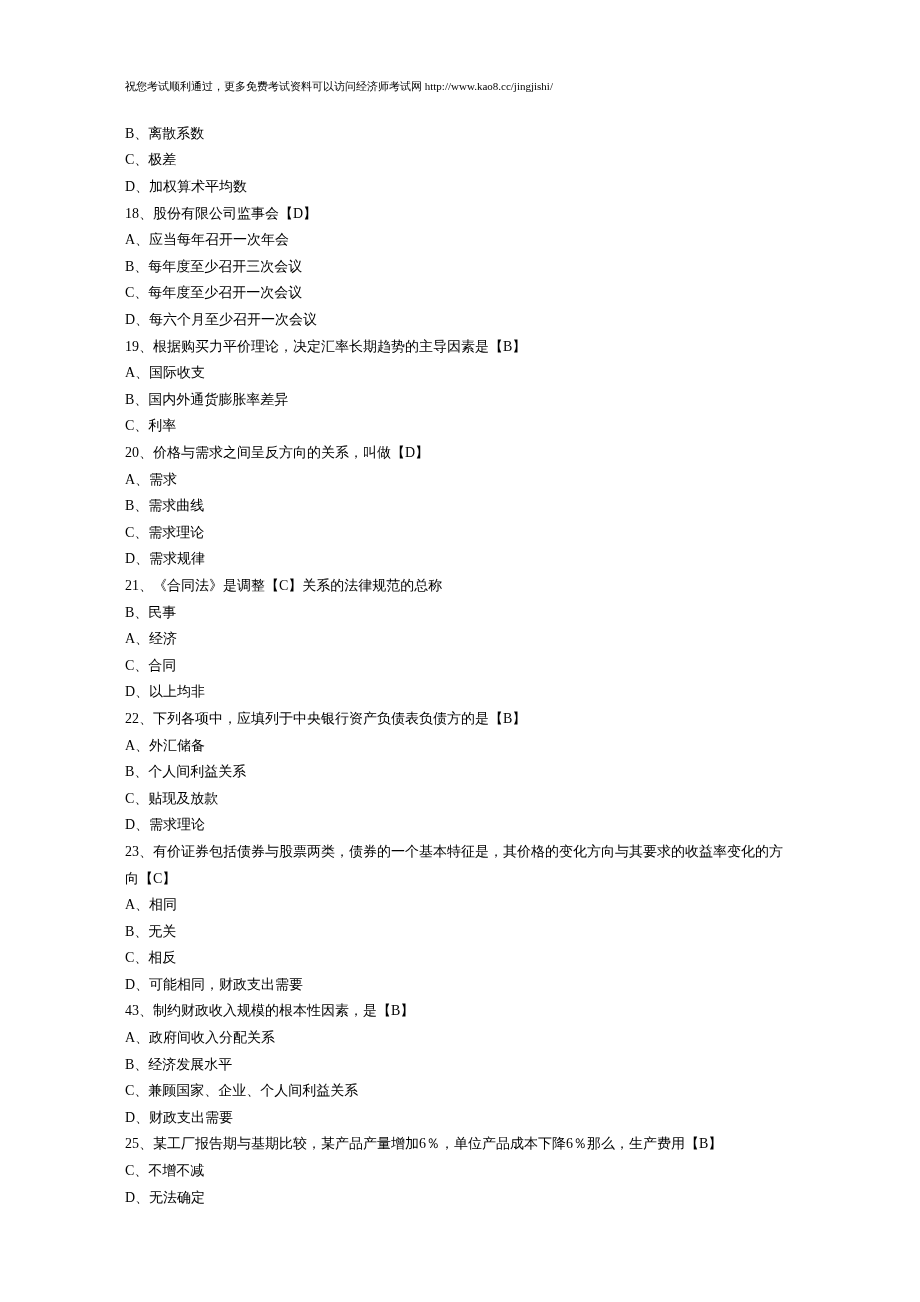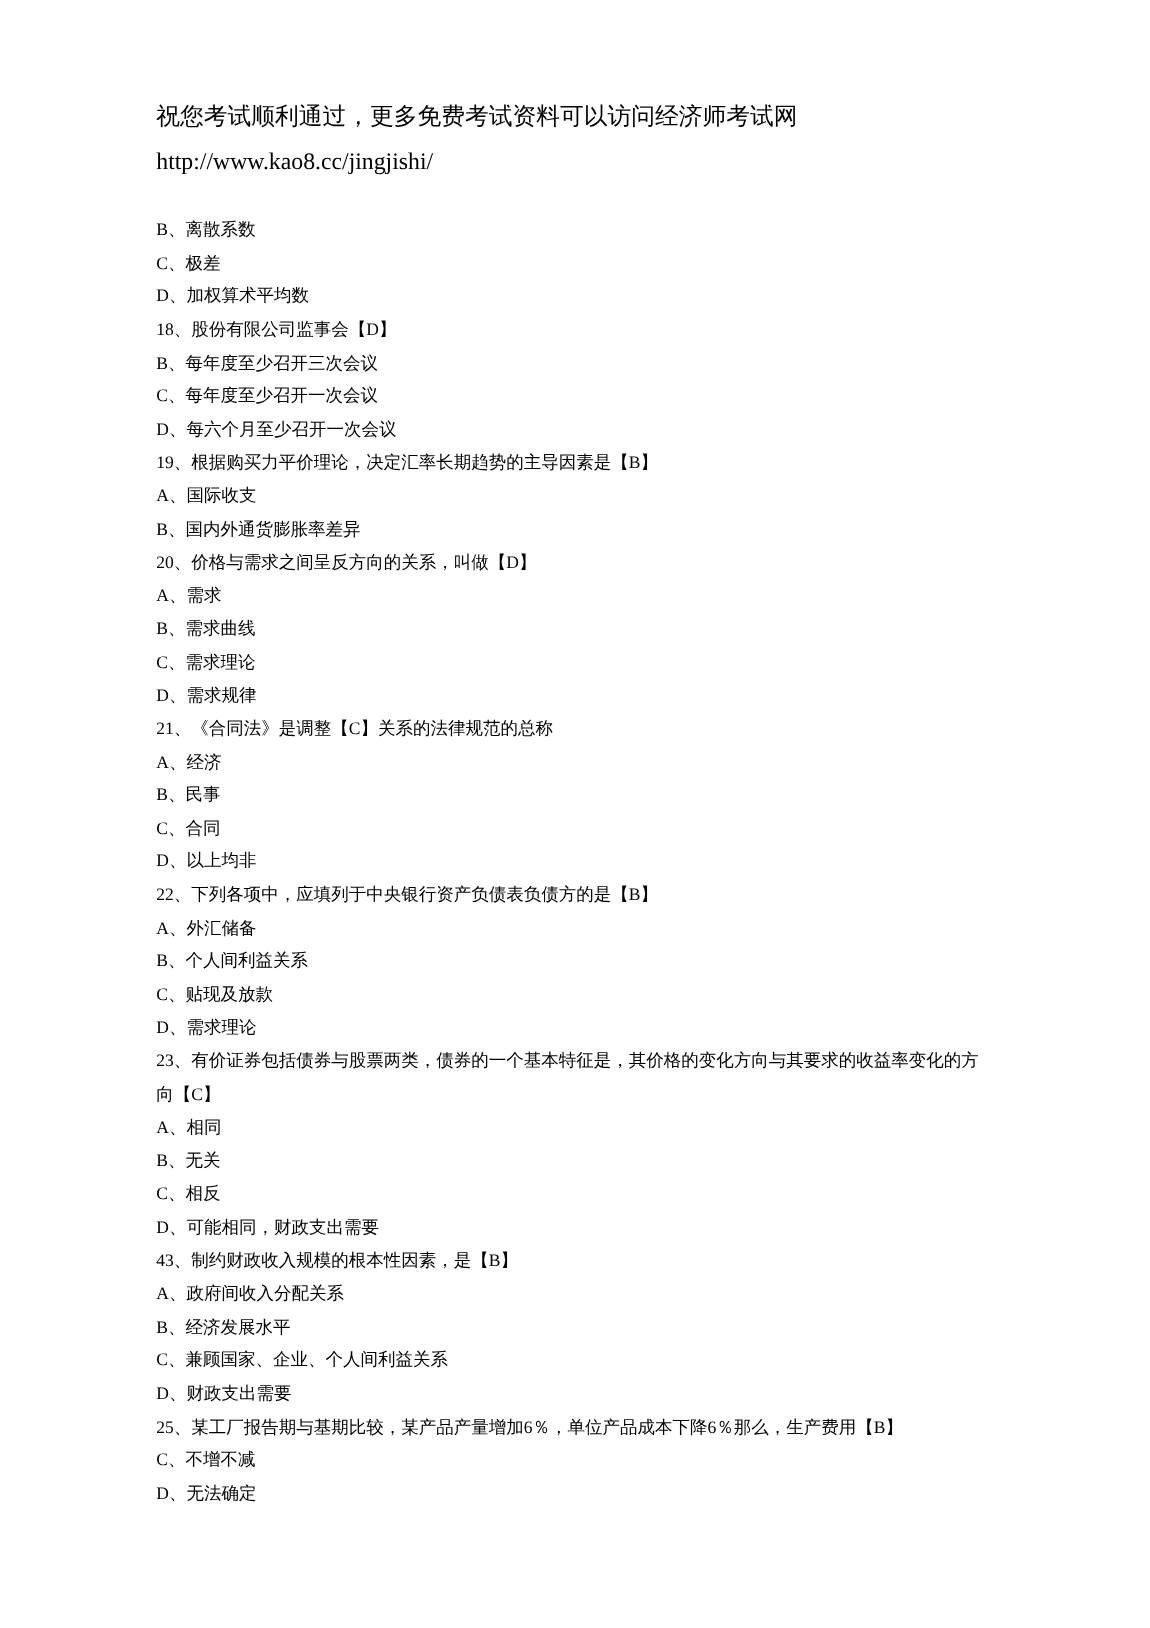--- a/index.html
+++ b/index.html
@@ -9,52 +9,54 @@
       background: #ffffff;
       font-family: "SimSun", "宋体", serif;
       font-size: 14px;
       color: #000;
       line-height: 1.9;
     }
     .page {
       padding: 76px 125px 50px 125px;
     }
     .header {
-      font-size: 19px;
+      font-size: 11px;
       margin-bottom: 24px;
     }
     .content p {
       margin: 0;
       padding: 0;
     }
   </style>
 </head>
 <body>
 
 <div class="page">
   <div class="header">祝您考试顺利通过，更多免费考试资料可以访问经济师考试网 http://www.kao8.cc/jingjishi/</div>
   <div class="content" id="content">
       <p>B、离散系数</p>
       <p>C、极差</p>
       <p>D、加权算术平均数</p>
       <p>18、股份有限公司监事会【D】</p>
+      <p>A、应当每年召开一次年会</p>
       <p>B、每年度至少召开三次会议</p>
       <p>C、每年度至少召开一次会议</p>
       <p>D、每六个月至少召开一次会议</p>
       <p>19、根据购买力平价理论，决定汇率长期趋势的主导因素是【B】</p>
       <p>A、国际收支</p>
       <p>B、国内外通货膨胀率差异</p>
+      <p>C、利率</p>
       <p>20、价格与需求之间呈反方向的关系，叫做【D】</p>
       <p>A、需求</p>
       <p>B、需求曲线</p>
       <p>C、需求理论</p>
       <p>D、需求规律</p>
       <p>21、《合同法》是调整【C】关系的法律规范的总称</p>
+      <p>B、民事</p>
       <p>A、经济</p>
-      <p>B、民事</p>
       <p>C、合同</p>
       <p>D、以上均非</p>
       <p>22、下列各项中，应填列于中央银行资产负债表负债方的是【B】</p>
       <p>A、外汇储备</p>
       <p>B、个人间利益关系</p>
       <p>C、贴现及放款</p>
       <p>D、需求理论</p>
       <p>23、有价证券包括债券与股票两类，债券的一个基本特征是，其价格的变化方向与其要求的收益率变化的方向【C】</p>
       <p>A、相同</p>
       <p>B、无关</p>

